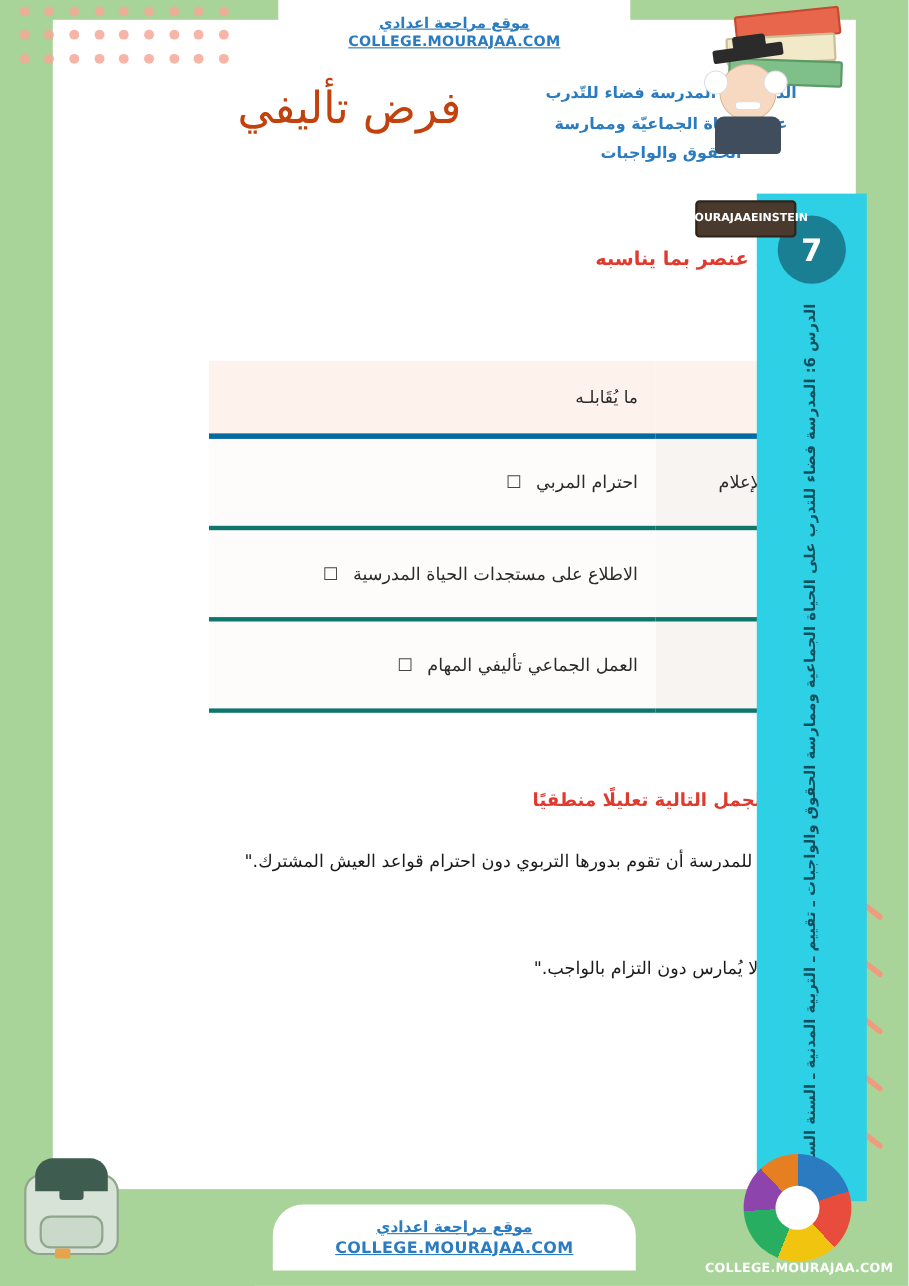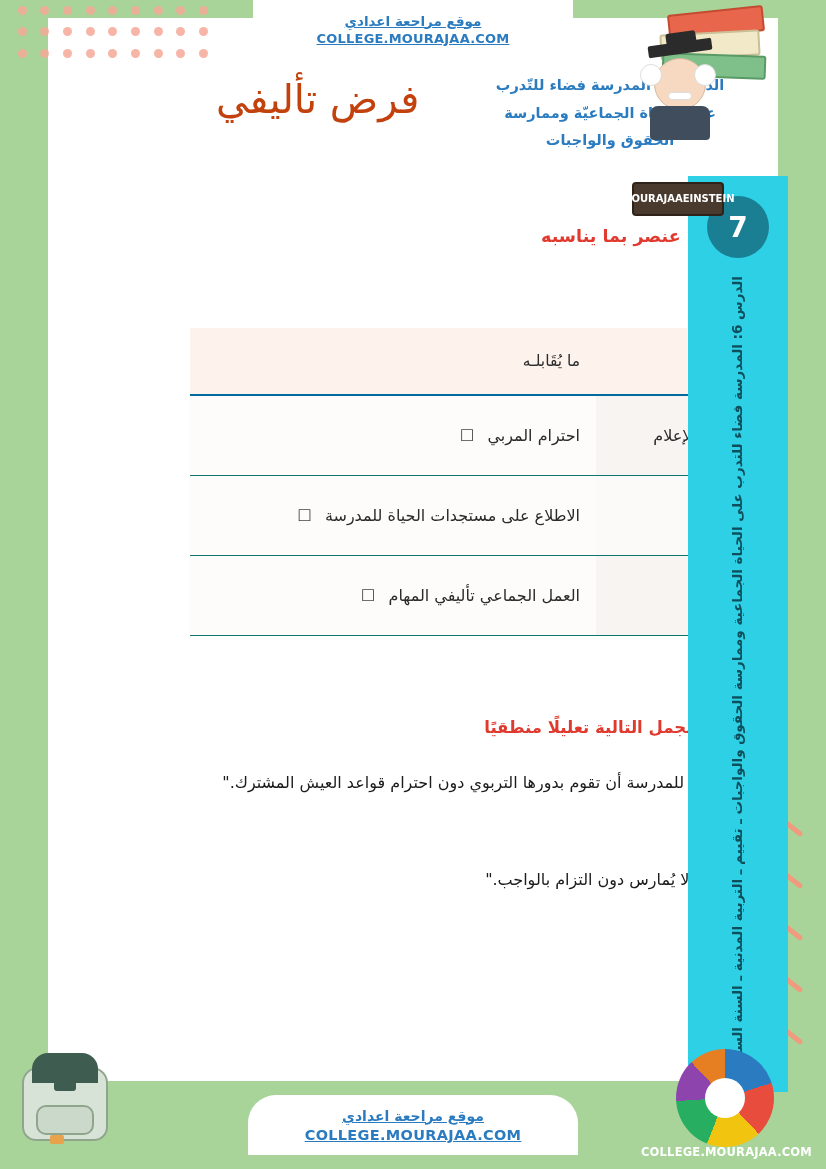--- a/index.html
+++ b/index.html
@@ -95,31 +95,31 @@
   }
 
   
   .match-table {
     position:absolute; right:2px; top:310px;
     width: 586px;
     border-collapse: collapse;
     font-size:16px;
   }
   .match-table th, .match-table td {
-    border-bottom:1px solid #0f766e;
+    border-bottom:4px solid #0f766e;
     padding:30px 16px;
     text-align:right;
     vertical-align:middle;
     color:#2b2b2b;
   }
   .match-table thead th {
     background:#fdf2ec;
     font-weight:normal;
     font-size:15.5px;
-    border-bottom:2px solid #0369a1;
+    border-bottom:5px solid #0369a1;
     padding:24px 16px;
   }
   .match-table tbody tr:nth-child(odd) td.concept { background:#f7f4f1; }
   .match-table td.concept { width:180px; background:#fbfaf9; }
   .match-table td.match { width:406px; background:#fdfcfb; }
   .box-glyph { display:inline-block; margin-right:8px; color:#444; }
 
   .q3-title {
     position:absolute; right:18px; top:700px;
     color:#e03a2f; font-size:16.5px; font-weight:bold;
@@ -266,21 +266,21 @@
           <tr>
             <td class="concept">الحق في الإعلام</td>
             <td class="match">
               <span>احترام المربي</span>
               <span class="box-glyph">☐</span>
             </td>
           </tr>
           <tr>
             <td class="concept">الواجب</td>
             <td class="match">
-              <span>الاطلاع على مستجدات الحياة للمدرسة</span>
+              <span>الاطلاع على مستجدات الحياة المدرسية</span>
               <span class="box-glyph">☐</span>
             </td>
           </tr>
           <tr>
             <td class="concept">التعاون</td>
             <td class="match">
               <span>العمل الجماعي تأليفي المهام</span>
               <span class="box-glyph">☐</span>
             </td>
           </tr>

